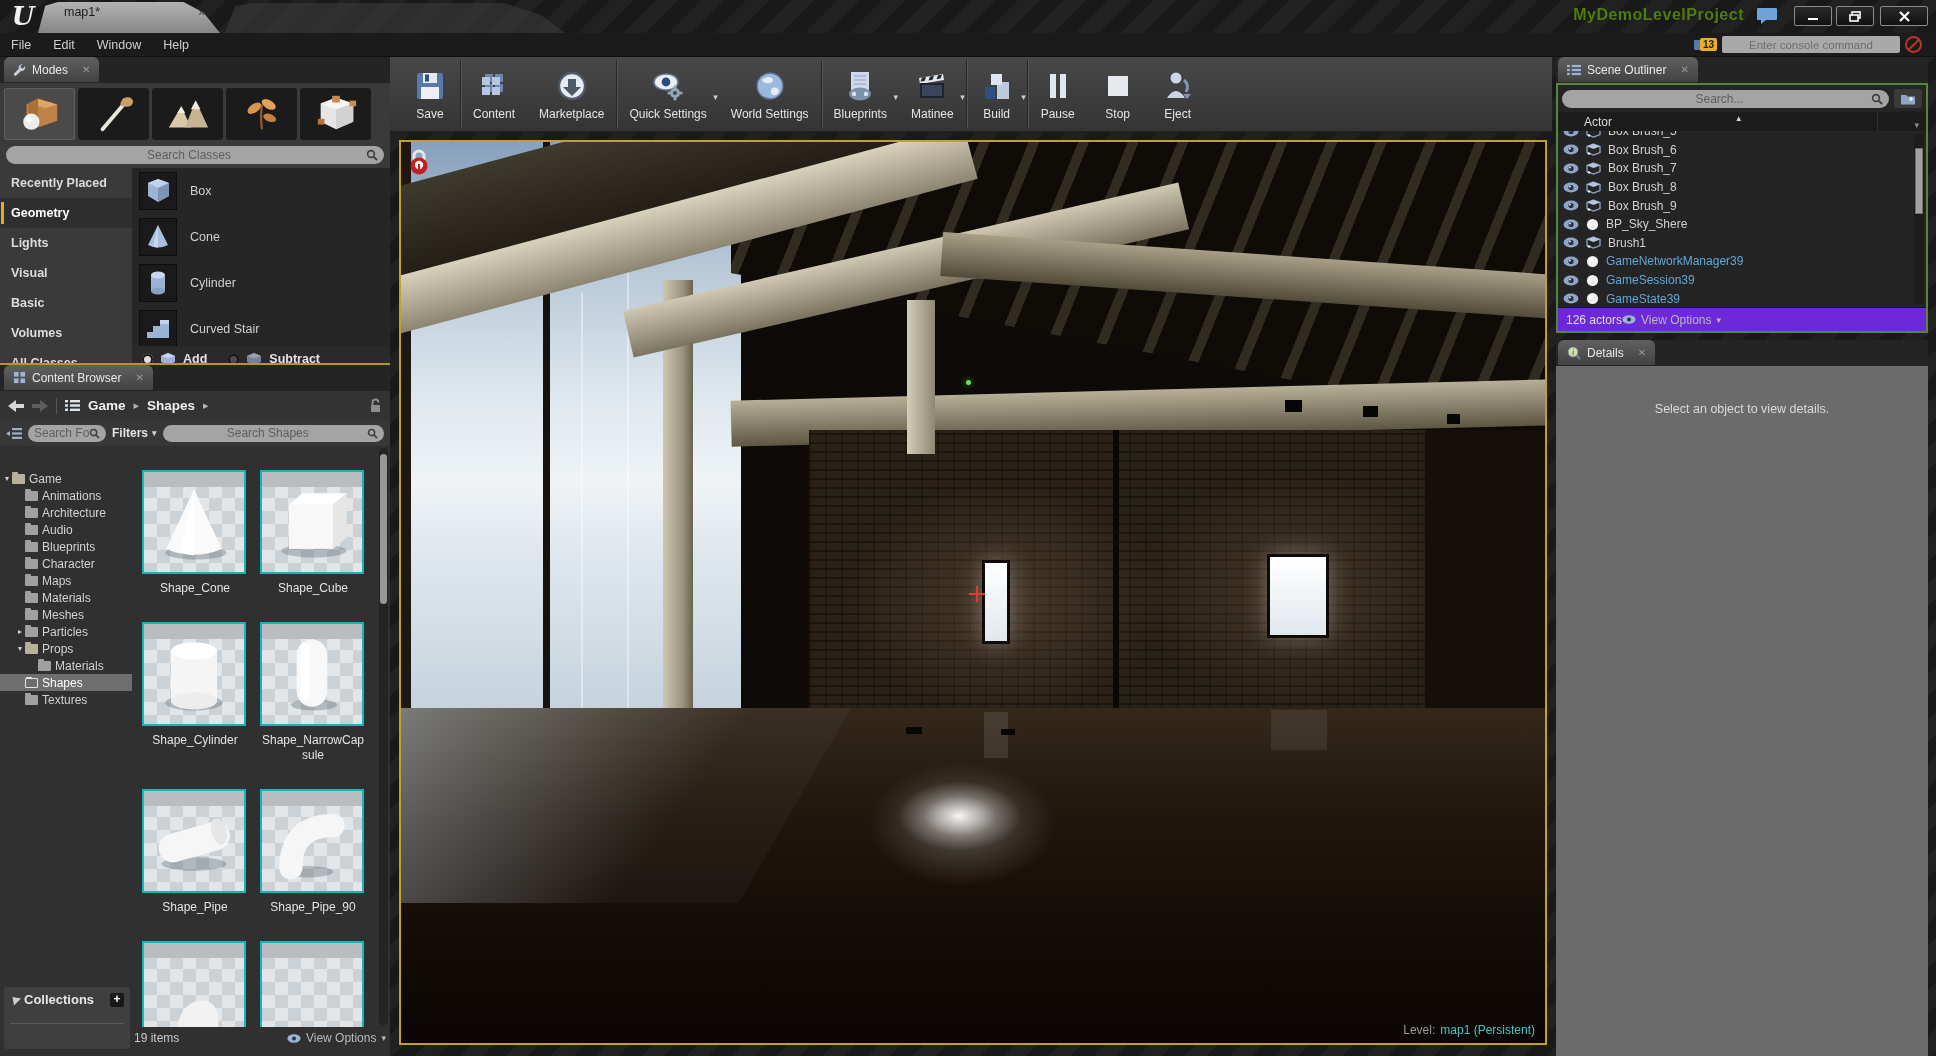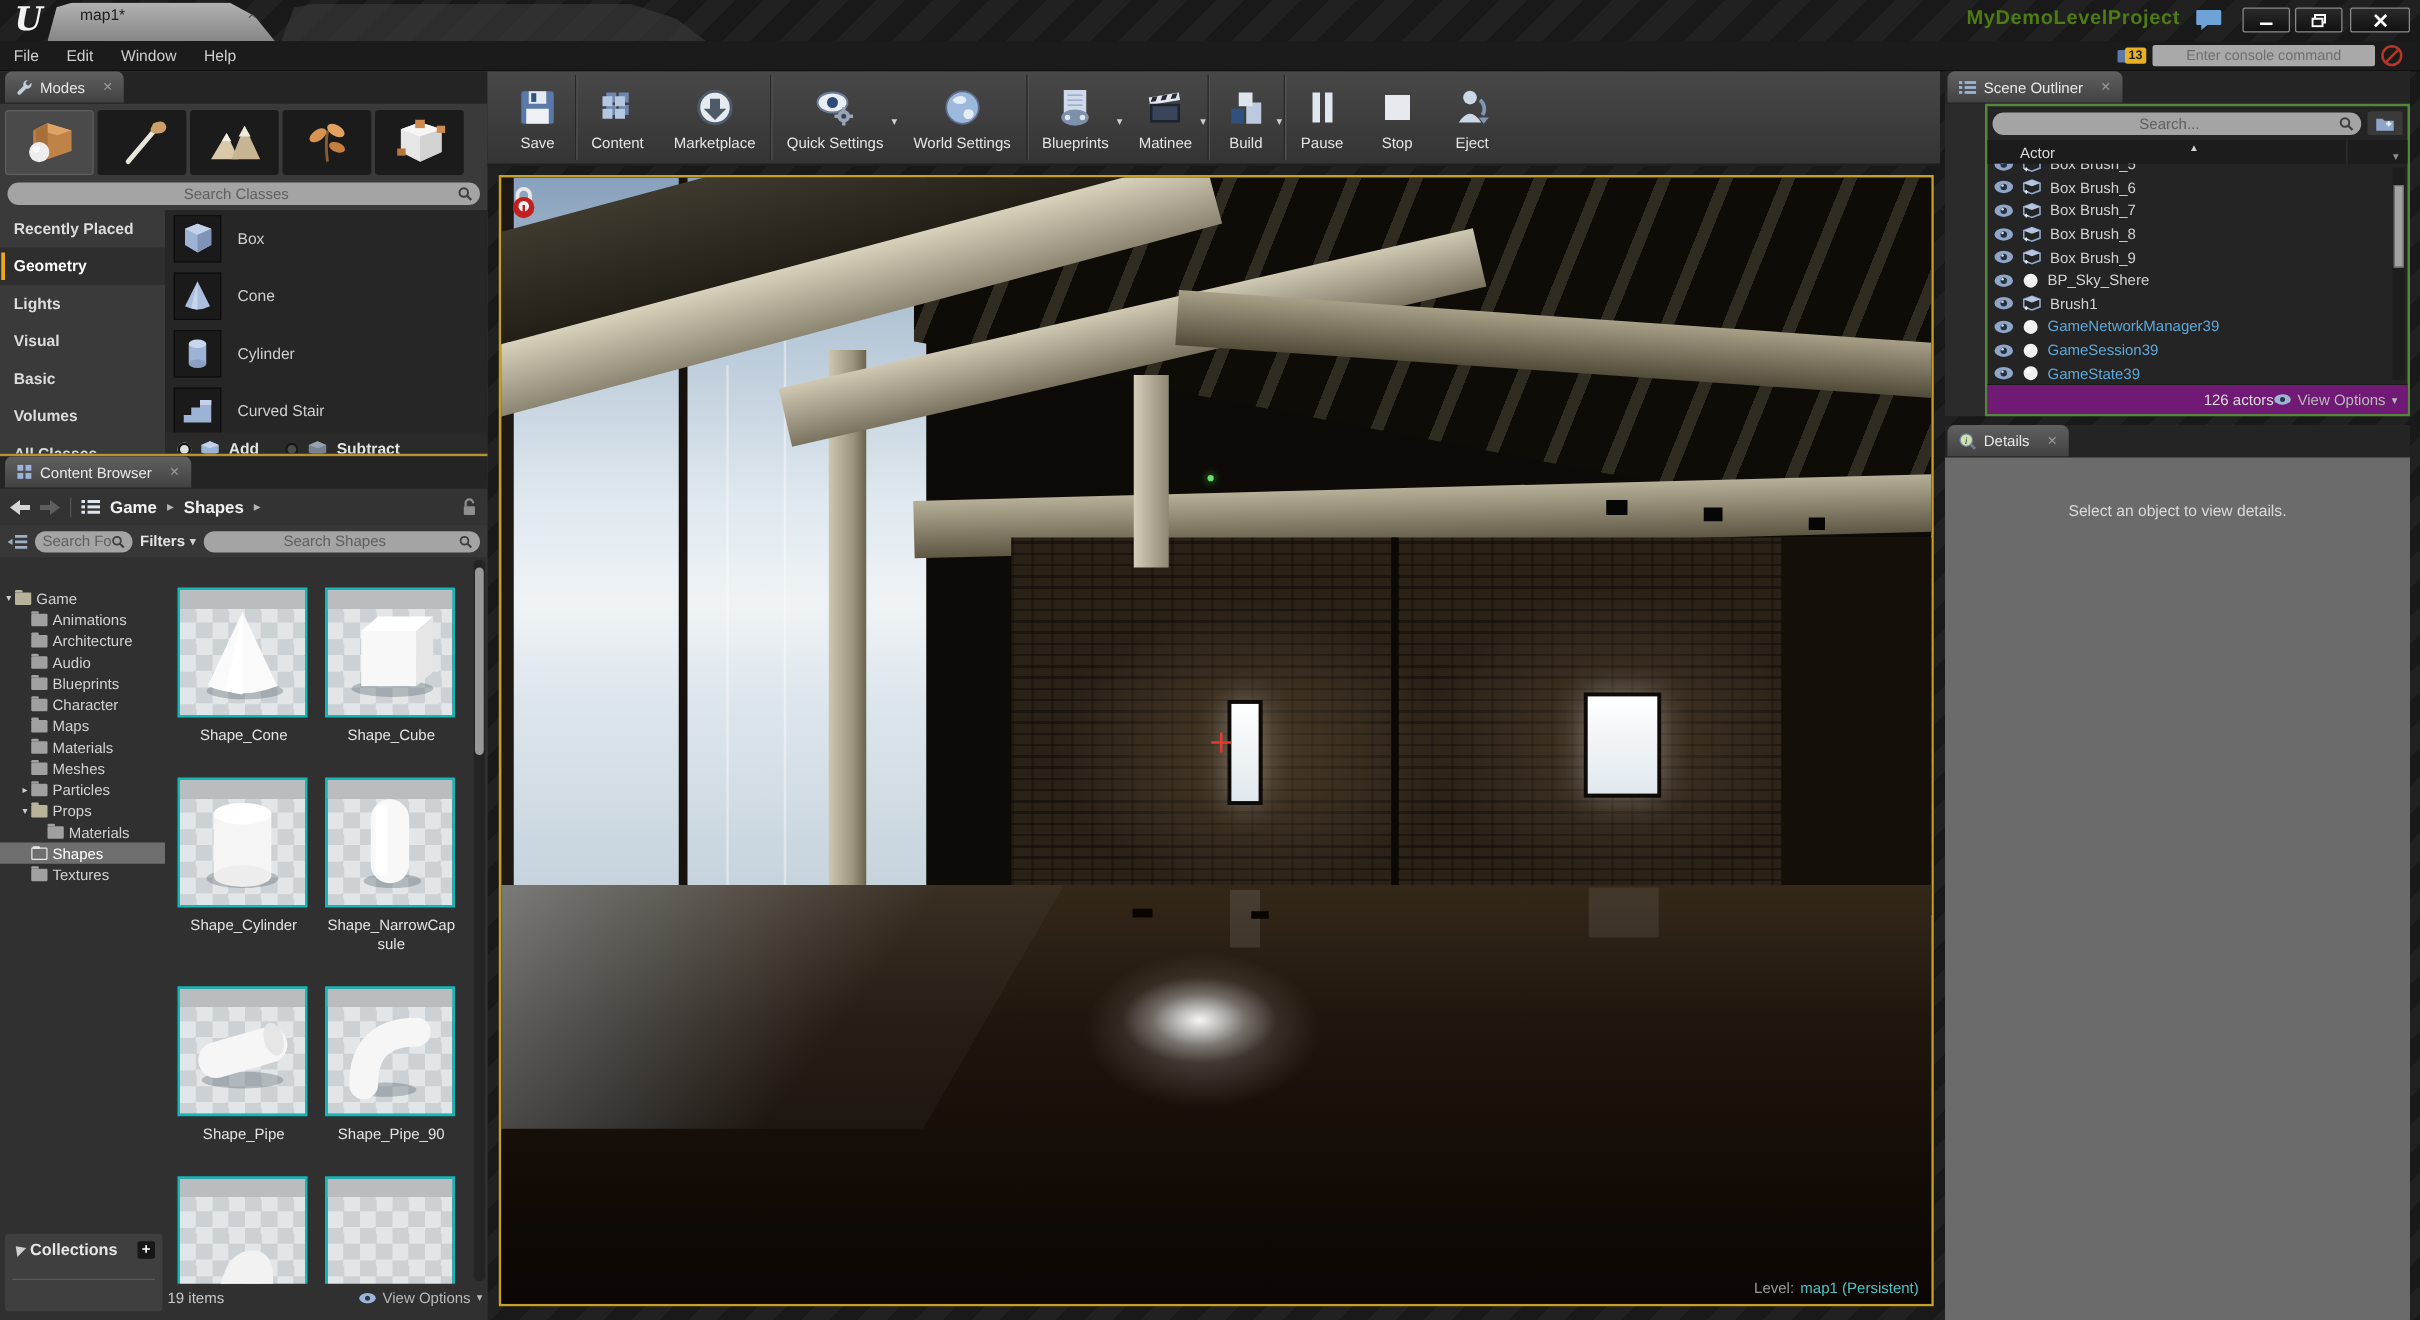--- a/index.html
+++ b/index.html
@@ -154,36 +154,36 @@
 .fmark2{left:600px;top:587px;width:14px;height:6px;background:#080503;}
 .greenDot{left:565px;top:238px;width:5px;height:5px;border-radius:50%;background:#6ae06a;box-shadow:0 0 7px #4c4;}
 .chv{left:575px;top:444px;width:2px;height:16px;background:#e23b2e;}
 .chh{left:568px;top:451px;width:16px;height:2px;background:#e23b2e;}
 #vp-lock{left:7px;top:6px;}
 #level-line{position:absolute;right:10px;bottom:6px;font-size:12px;}
 #level-line .llab{color:#9a9a9a;} #level-line .lval{color:#4cc4c4;margin-left:5px;}
 
 
 #outliner{position:absolute;left:1556px;top:57px;width:372px;height:276px;background:#2b2b2b;}
-.o-frame{position:absolute;left:0;right:0;top:26px;bottom:0;border:2px solid #55873a;background:#242424;display:flex;flex-direction:column;margin-left:32px;}
+.o-frame{position:absolute;left:0;right:0;top:26px;bottom:0;border:2px solid #55873a;background:#242424;display:flex;flex-direction:column;}
 .o-search-row{display:flex;align-items:center;gap:5px;padding:4px 4px;}
 .o-search-row .search-pill{flex:1;}
 #o-folderplus{width:28px;height:19px;background:#3a3a3a;border-radius:2px;display:flex;align-items:center;justify-content:center;}
 .o-header{position:relative;height:19px;background:#1c1c1c;display:flex;align-items:center;padding-left:26px;font-size:12px;color:#dadada;}
 .o-header .sortasc{position:absolute;left:48%;top:2px;font-size:8px;color:#cfcfcf;}
 .o-header .hdr-div{position:absolute;right:48px;top:0;bottom:0;border-left:1px solid #303030;}
 .o-header .colchev{position:absolute;right:7px;bottom:1px;font-size:9px;color:#8f8f8f;}
 .o-list{flex:1;overflow:hidden;position:relative;}
 .o-row{height:18.6px;display:flex;align-items:center;gap:7px;padding-left:5px;font-size:12px;color:#d2d2d2;}
 .o-list .o-row:first-child{margin-top:-9px;}
 .o-row .aname{white-space:nowrap;}
 .o-row.dyn .aname{color:#5fa8d8;}
 #o-scroll{position:absolute;right:2px;top:3px;bottom:3px;width:10px;background:#1d1d1d;}
 #o-scroll .othumb{position:absolute;left:1px;right:1px;top:14px;height:66px;background:#a2a2a2;border:1px solid #6e6e6e;}
-.o-status{height:24px;background:#701a75;border-top:1px solid #191919;display:flex;align-items:center;justify-content:flex-end;padding:0 8px;font-size:12px;color:#dedede;}
+.o-status{height:24px;background:#6d28d9;border-top:1px solid #191919;display:flex;align-items:center;justify-content:flex-start;padding:0 8px;font-size:12px;color:#dedede;}
 
 
 #details{position:absolute;left:1556px;top:340px;width:372px;height:716px;background:#2b2b2b;}
 #details .body{position:absolute;left:0;right:0;top:26px;bottom:0;background:#6b6b6b;}
 #details .empty-msg{margin-top:36px;text-align:center;font-size:12.5px;color:#dadada;}
 </style>
 </head>
 <body>
 
 <div id="titlebar">

